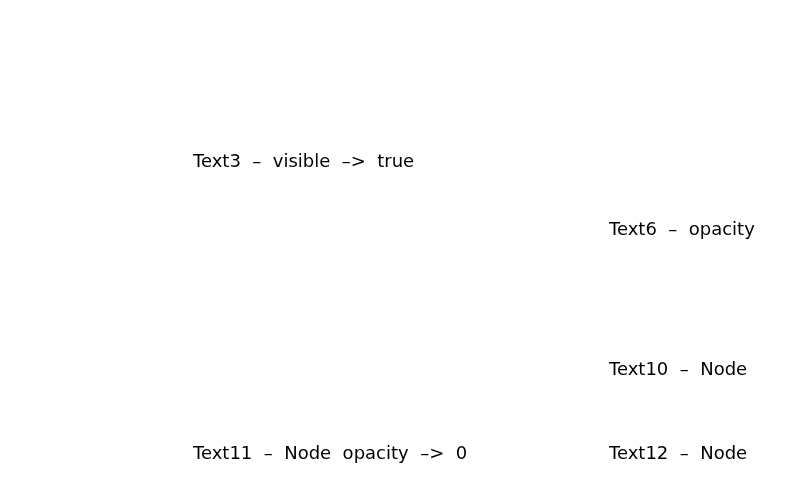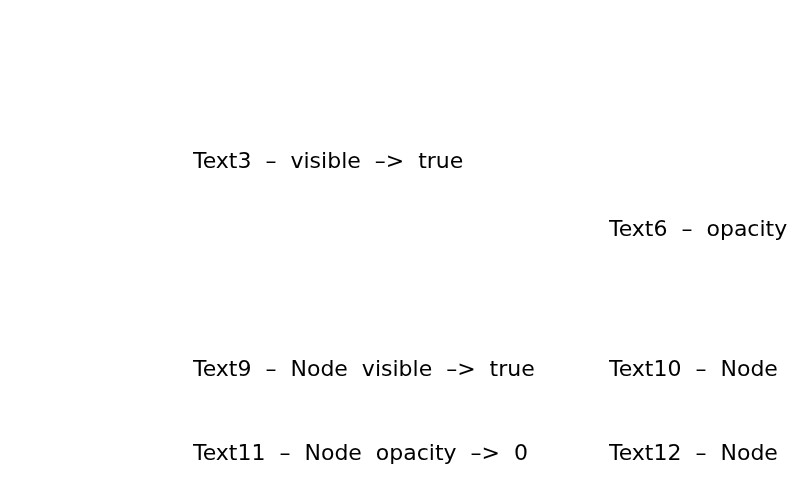--- a/index.html
+++ b/index.html
@@ -18,21 +18,21 @@
     position: relative;
     width: 800px;
     height: 480px;
     background: #ffffff;
     overflow: hidden;
   }
   .text-label {
     position: absolute;
     white-space: pre;
     font-family: "DejaVu Sans", sans-serif;
-    font-size: 22px;
+    font-size: 18px;
     line-height: 34px;
     font-weight: 400;
     color: #000000;
     letter-spacing: 0px;
     overflow: hidden;
     text-overflow: clip;
   }
   
   .col-left {
     left: 193px;
@@ -49,21 +49,20 @@
 </style>
 </head>
 <body>
 
 <div id="canvas">
 
   <div class="text-label col-left row-1">Text3  –  visible  –&gt;  true</div>
 
   <div class="text-label col-right row-2">Text6  –  opacity</div>
 
-  <div class="text-label col-left row-3">Text9  –  Node  visible  –&gt;  true</div>
 
   <div class="text-label col-right row-3">Text10  –  Node</div>
 
   <div class="text-label col-left row-4">Text11  –  Node  opacity  –&gt;  0</div>
 
   <div class="text-label col-right row-4">Text12  –  Node</div>
 
 </div>
 
 </body></html>

